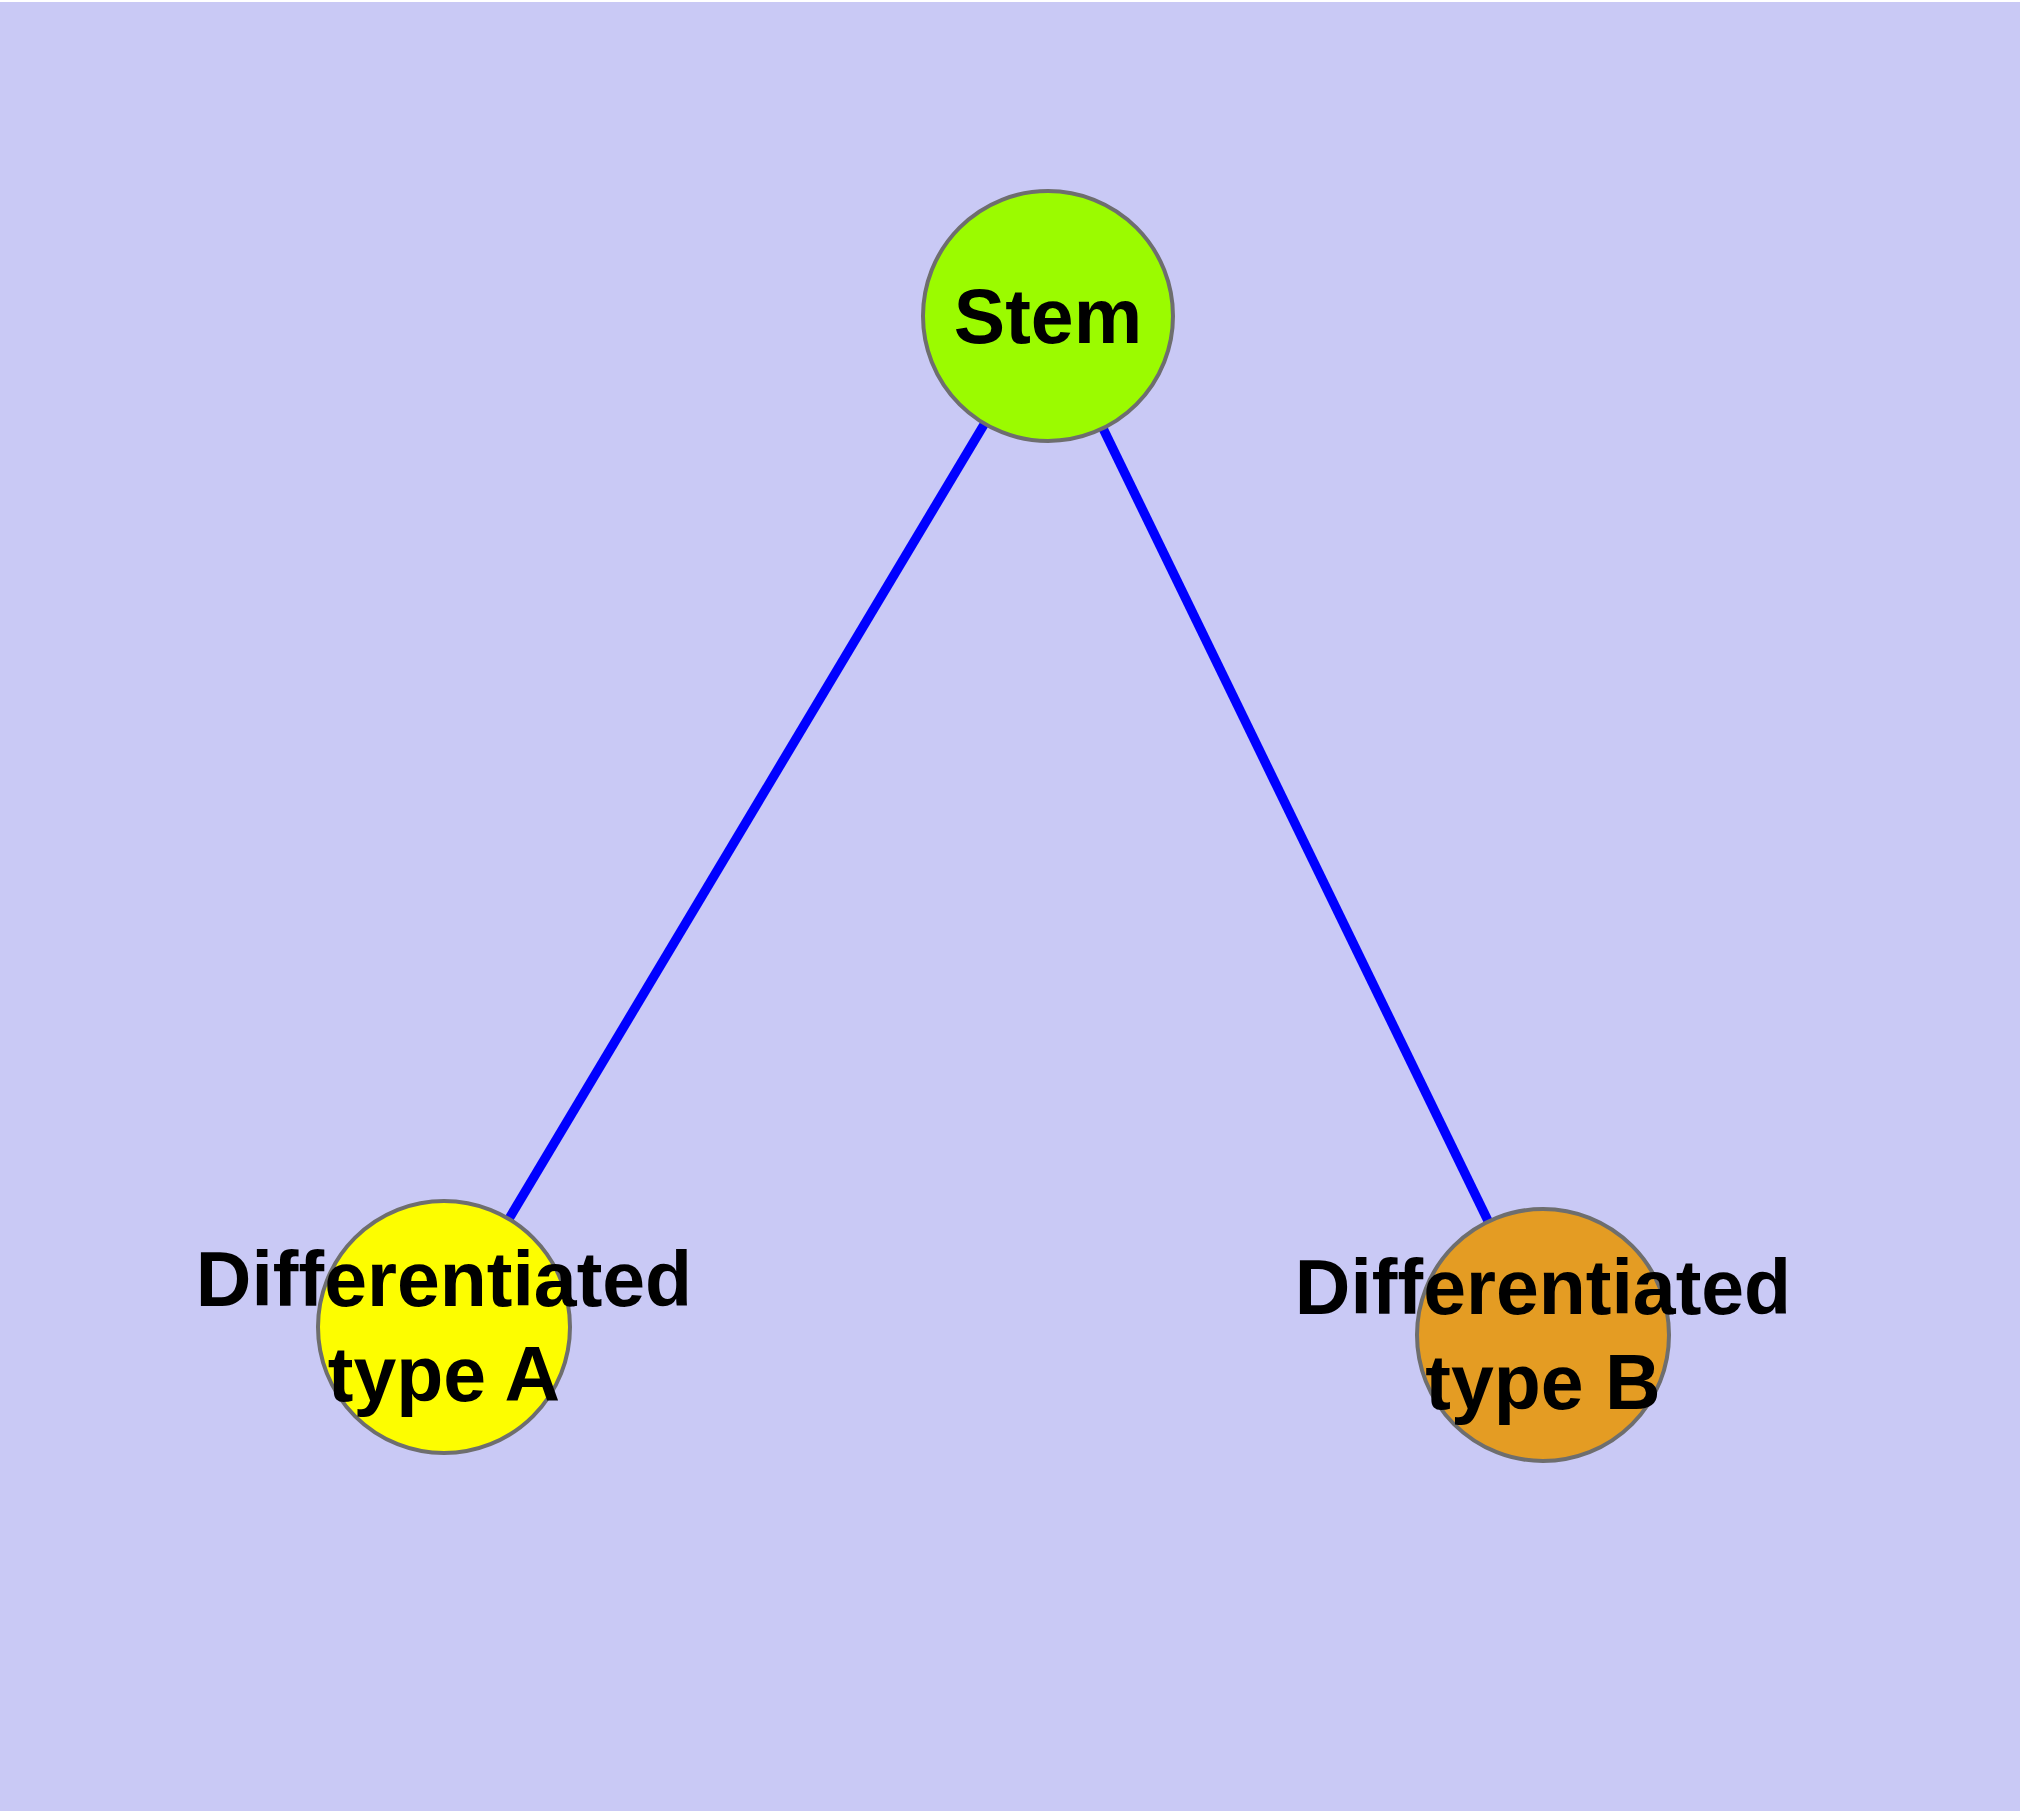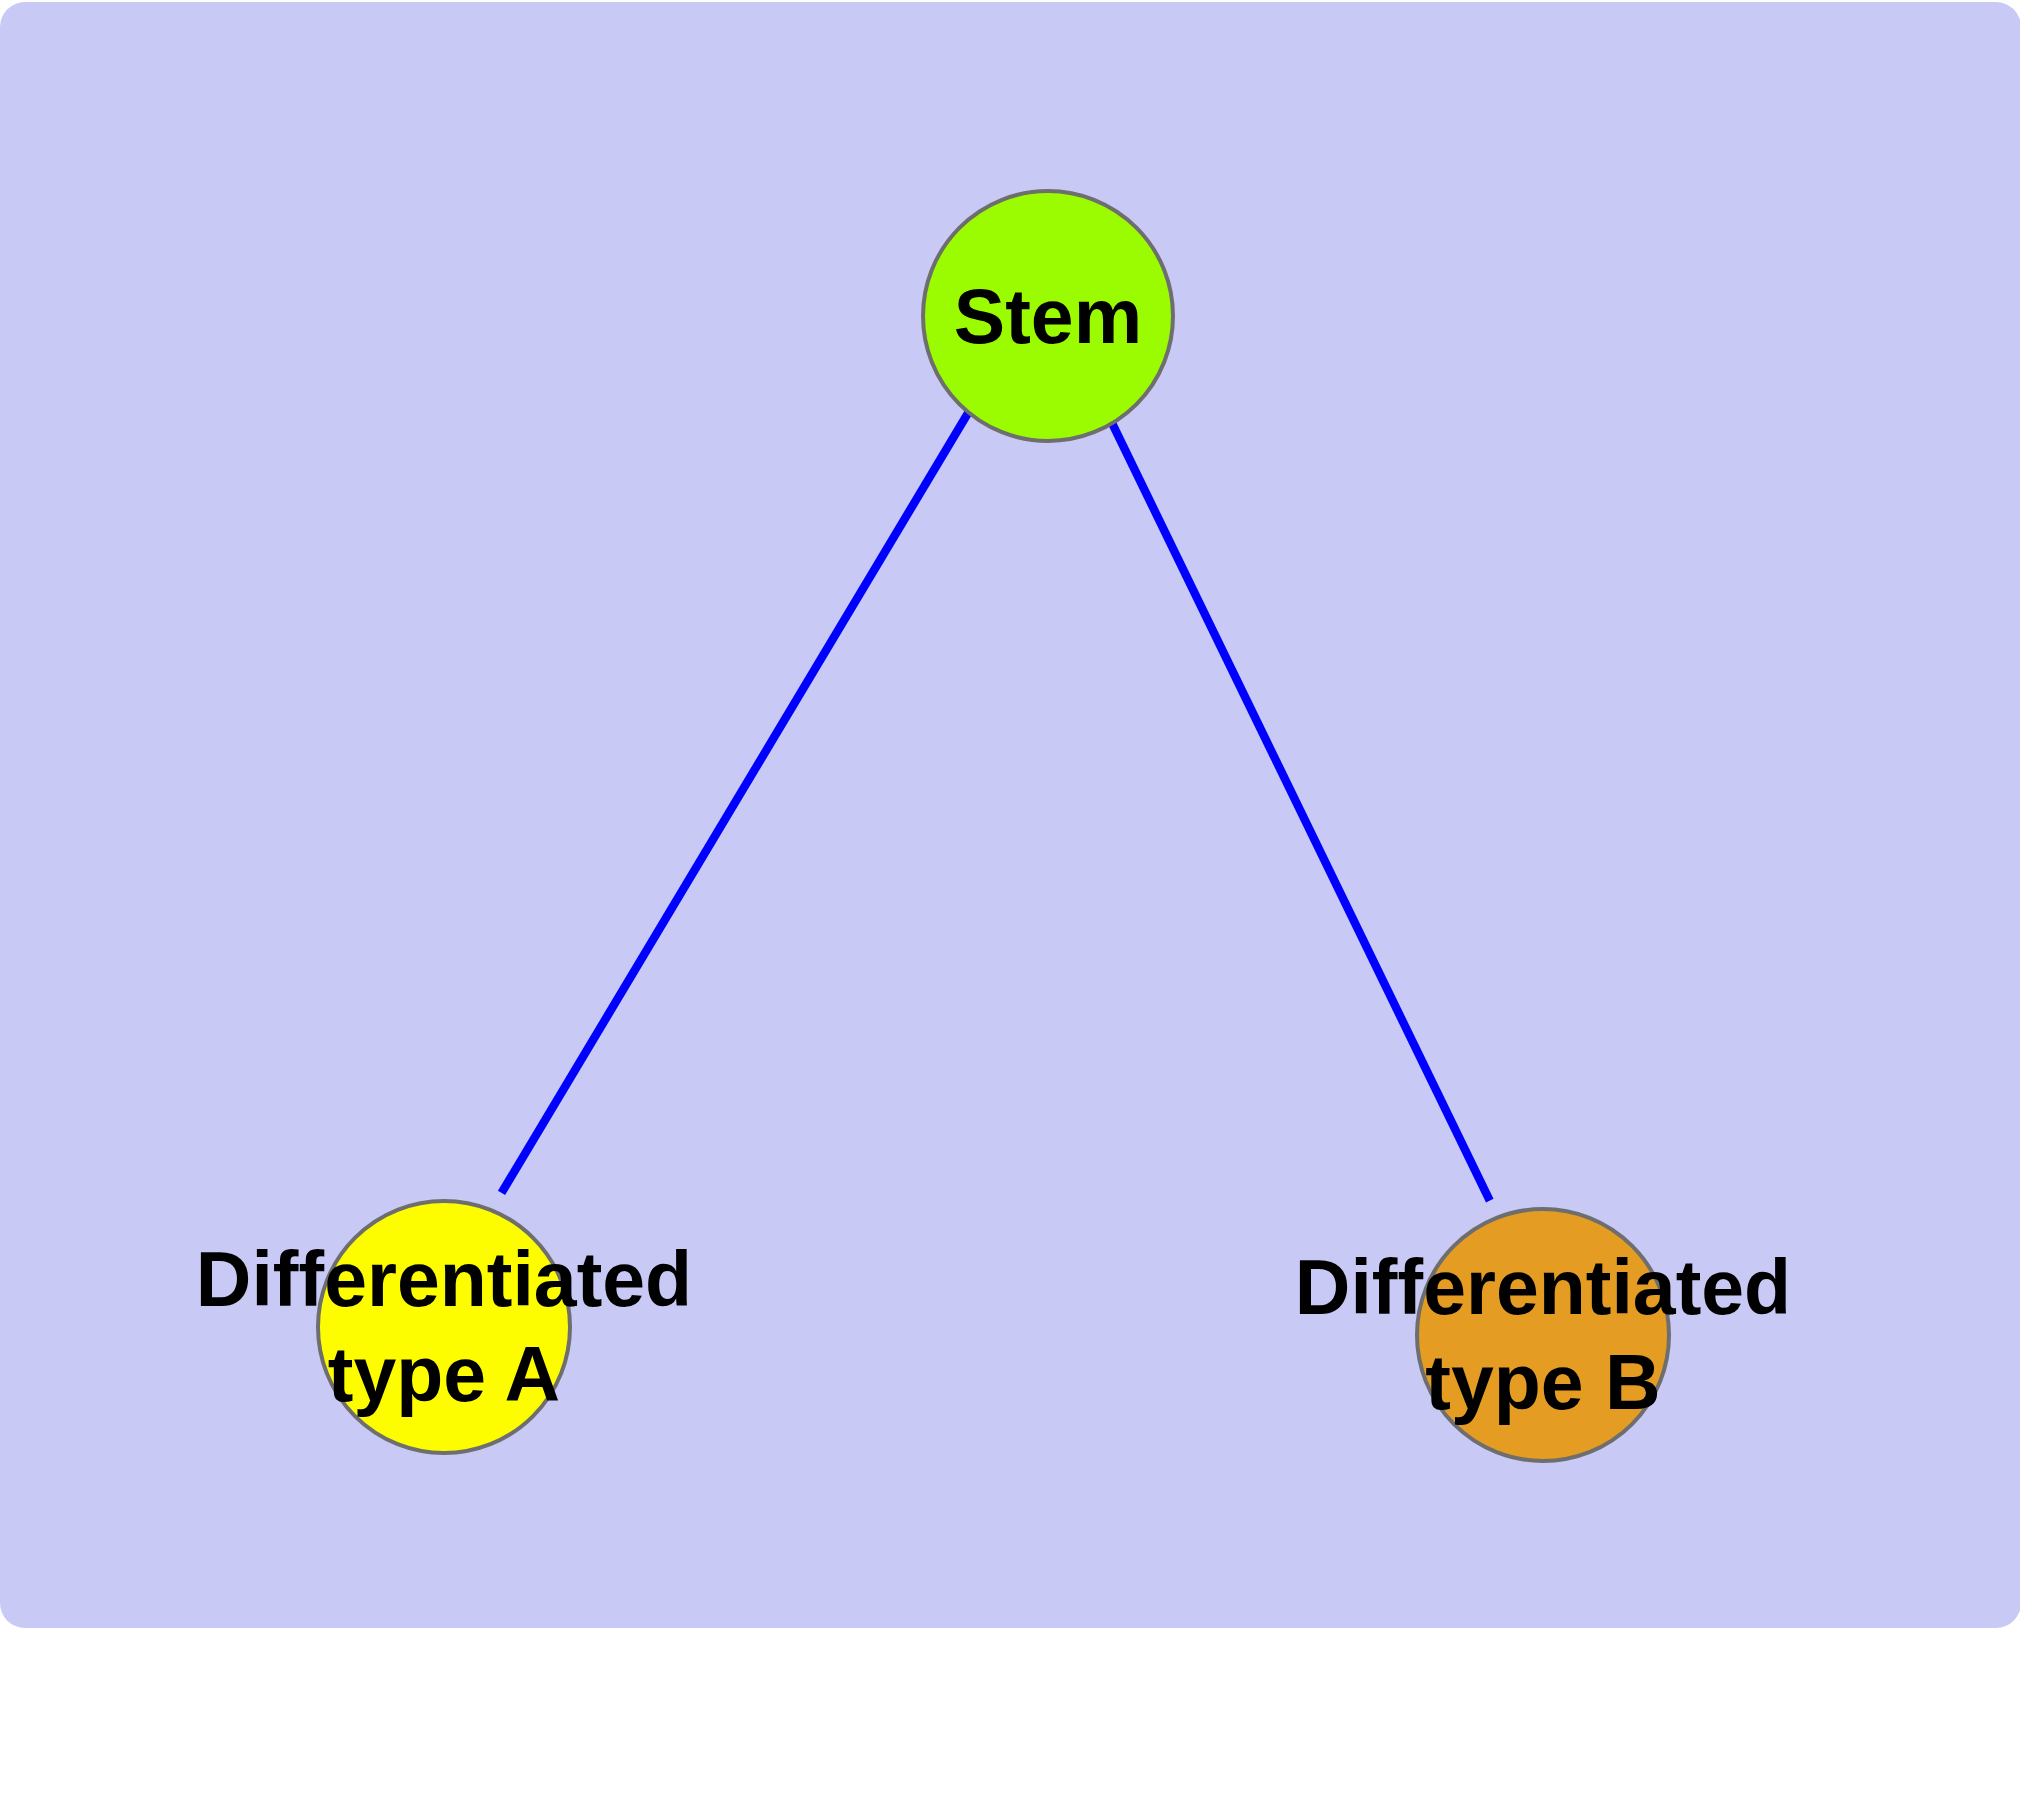--- a/index.html
+++ b/index.html
@@ -4,24 +4,23 @@
 <style>
   html, body {
     margin: 0;
     padding: 0;
     background: #ffffff;
     font-family: "Liberation Sans", sans-serif;
   }
   .canvas {
     position: relative;
     width: 2021px;
-    height: 1626px;
+    height: 1809px;
     margin: 1.7px 0;
     overflow: hidden;
-    border-radius: 25px;
   }
   .edges {
     position: absolute;
     left: 0;
     top: 0;
     width: 100%;
     height: 100%;
   }
   .node {
     position: absolute;

